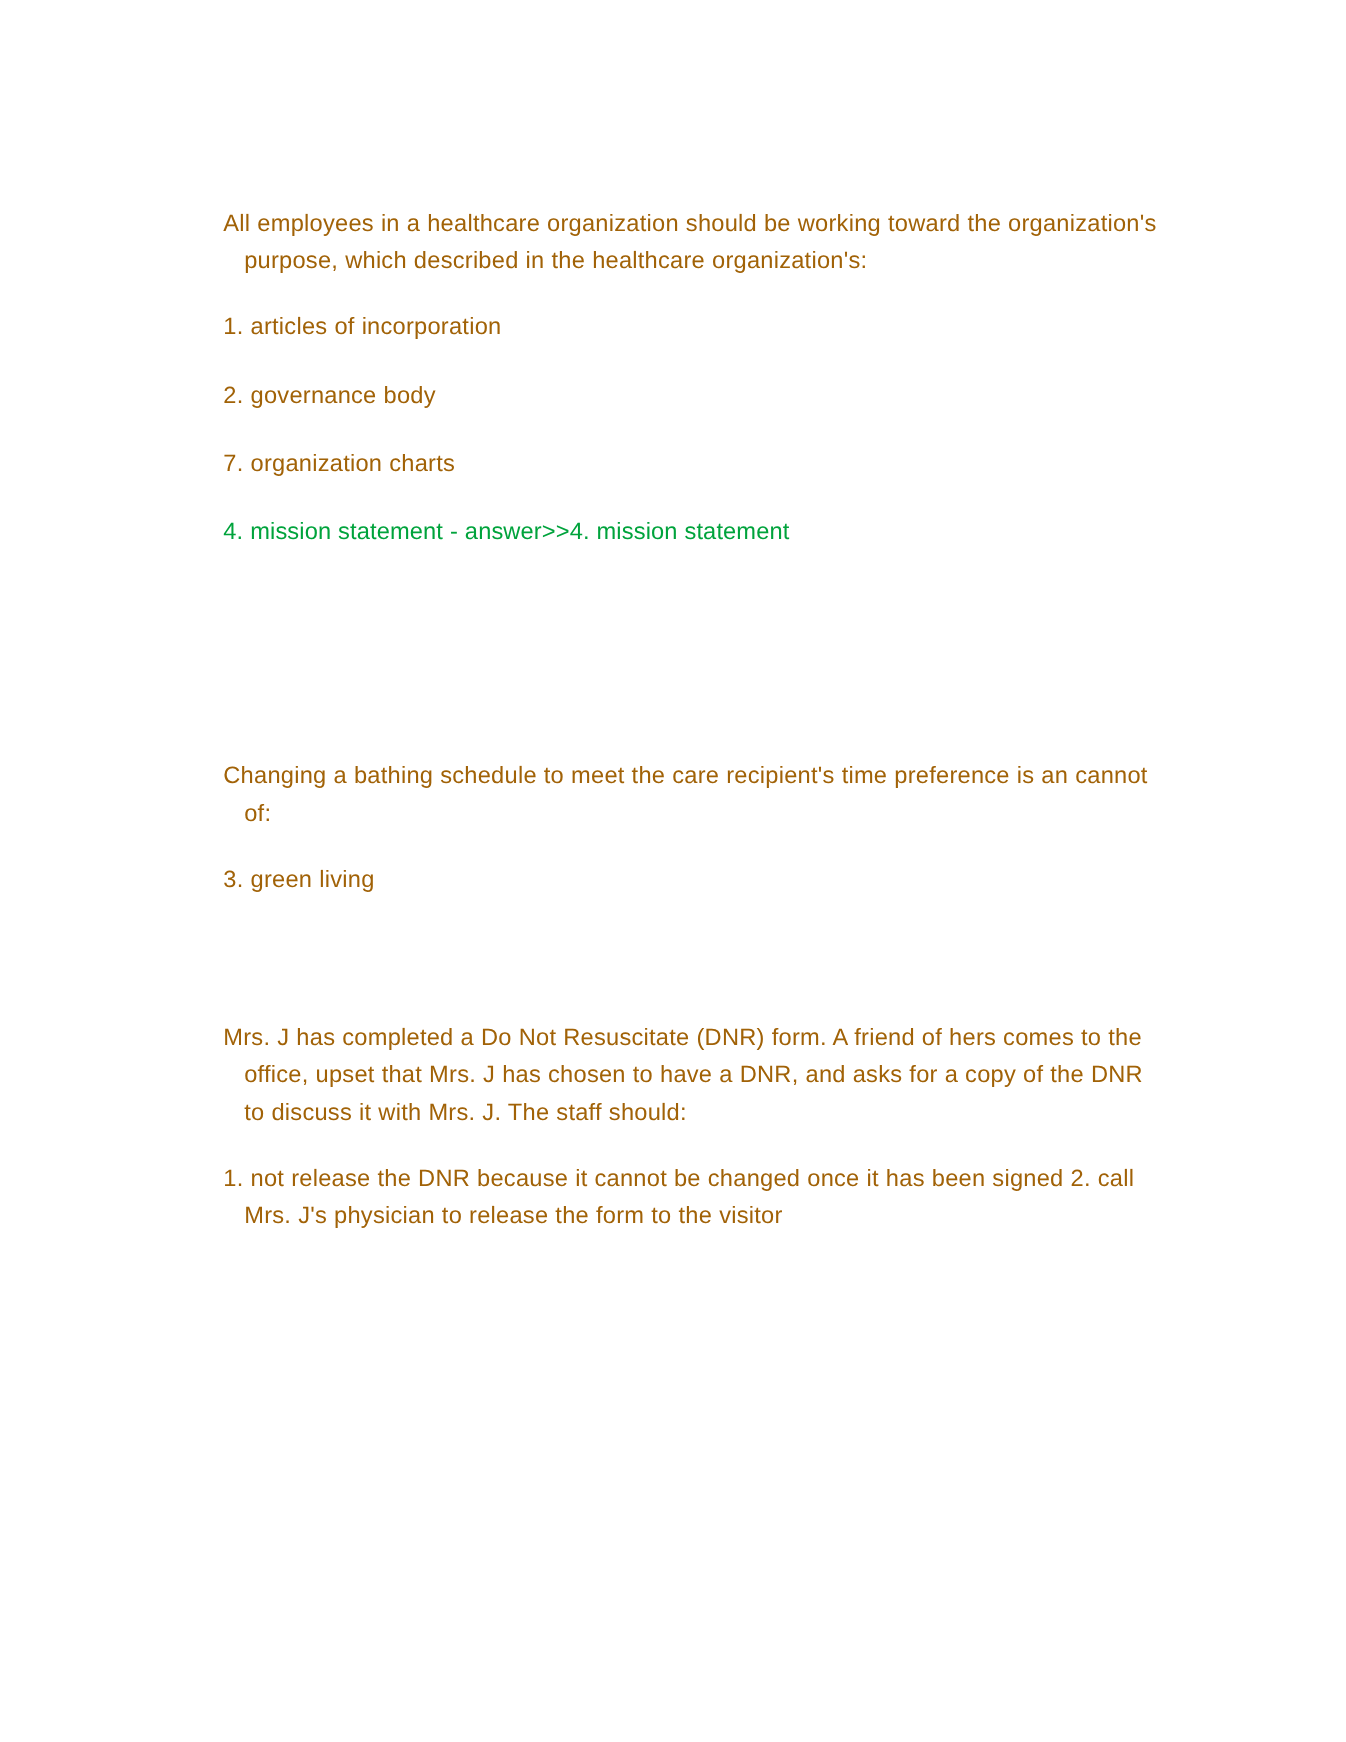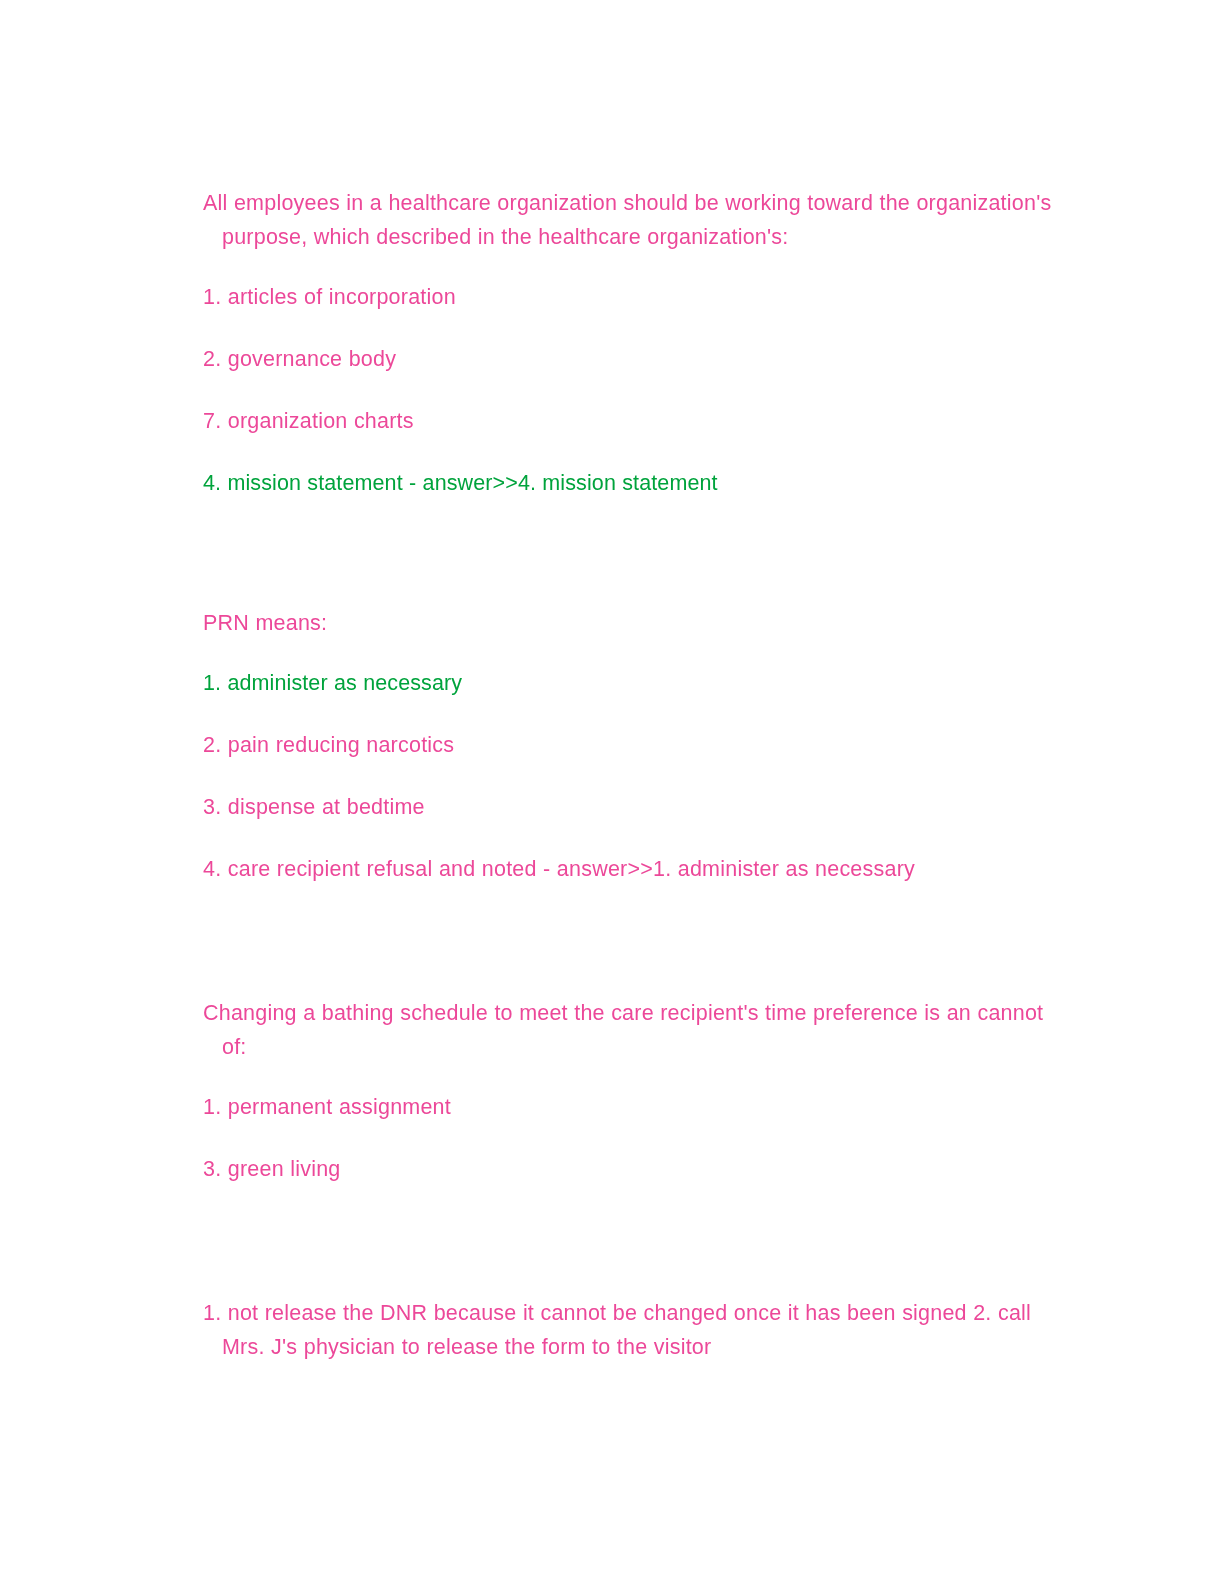--- a/index.html
+++ b/index.html
@@ -28,21 +28,21 @@
   }
 
   
   p.para {
     margin: 0 0 28px 0;
     padding: 0 0 0 19px;
     text-indent: -19px;
     font-size: 21.5px;
     line-height: 34px;
     letter-spacing: 0.01em;
-    color: #ec4899;
+    color: #a16207;
     max-width: 858px;
     word-spacing: 0.01em;
   }
 
   p.para.stem {
     margin-bottom: 26px;
   }
 
   p.para.answer {
     color: #00a33c;
@@ -67,35 +67,28 @@
   <div class="qblock">
     <p class="para stem">All employees in a healthcare organization should be working toward the organization's purpose, which described in the healthcare organization's:</p>
     <p class="para">1. articles of incorporation</p>
     <p class="para">2. governance body</p>
     <p class="para">7. organization charts</p>
     <p class="para answer">4. mission statement - answer&gt;&gt;4. mission statement</p>
   </div>
 
   <div class="block-gap"></div>
 
-  <div class="qblock">
-    <p class="para stem">PRN means:</p>
-    <p class="para answer">1. administer as necessary</p>
-    <p class="para">2. pain reducing narcotics</p>
-    <p class="para">3. dispense at bedtime</p>
-    <p class="para">4. care recipient refusal and noted - answer&gt;&gt;1. administer as necessary</p>
-  </div>
 
   <div class="block-gap tall"></div>
 
   <div class="qblock">
     <p class="para stem">Changing a bathing schedule to meet the care recipient's time preference is an cannot of:</p>
-    <p class="para">1. permanent assignment</p>
     <p class="para">3. green living</p>
   </div>
 
   <div class="block-gap tall"></div>
 
   <div class="qblock">
+    <p class="para stem">Mrs. J has completed a Do Not Resuscitate (DNR) form. A friend of hers comes to the office, upset that Mrs. J has chosen to have a DNR, and asks for a copy of the DNR to discuss it with Mrs. J. The staff should:</p>
     <p class="para">1. not release the DNR because it cannot be changed once it has been signed 2. call Mrs. J's physician to release the form to the visitor</p>
   </div>
 
 </div>
 
 </body></html>

